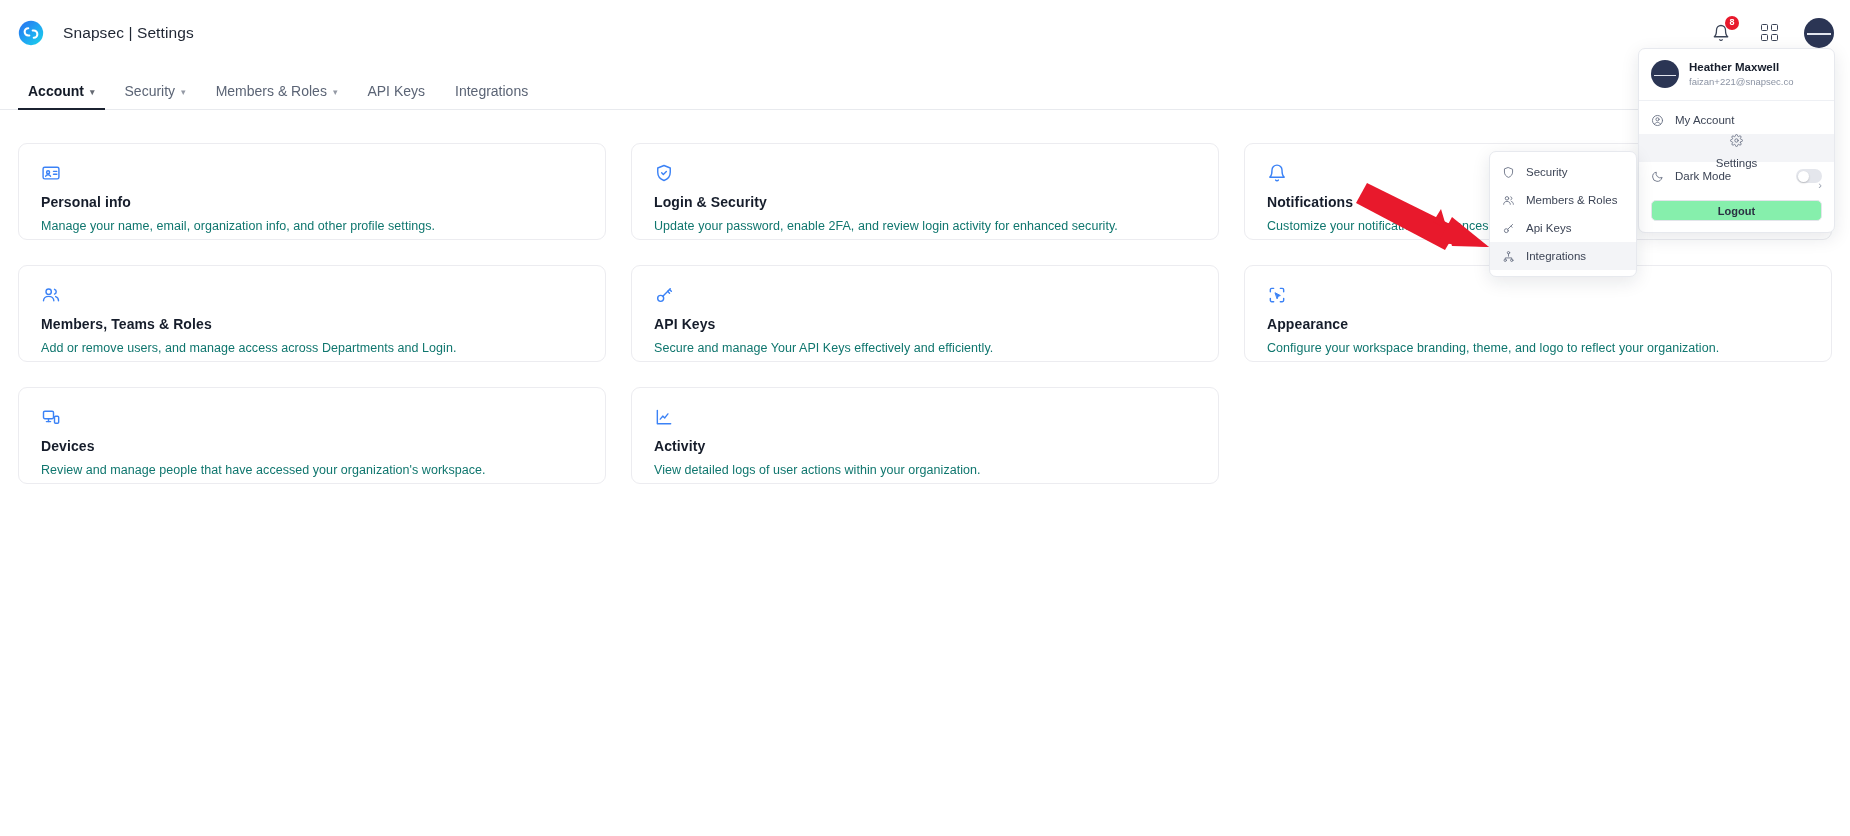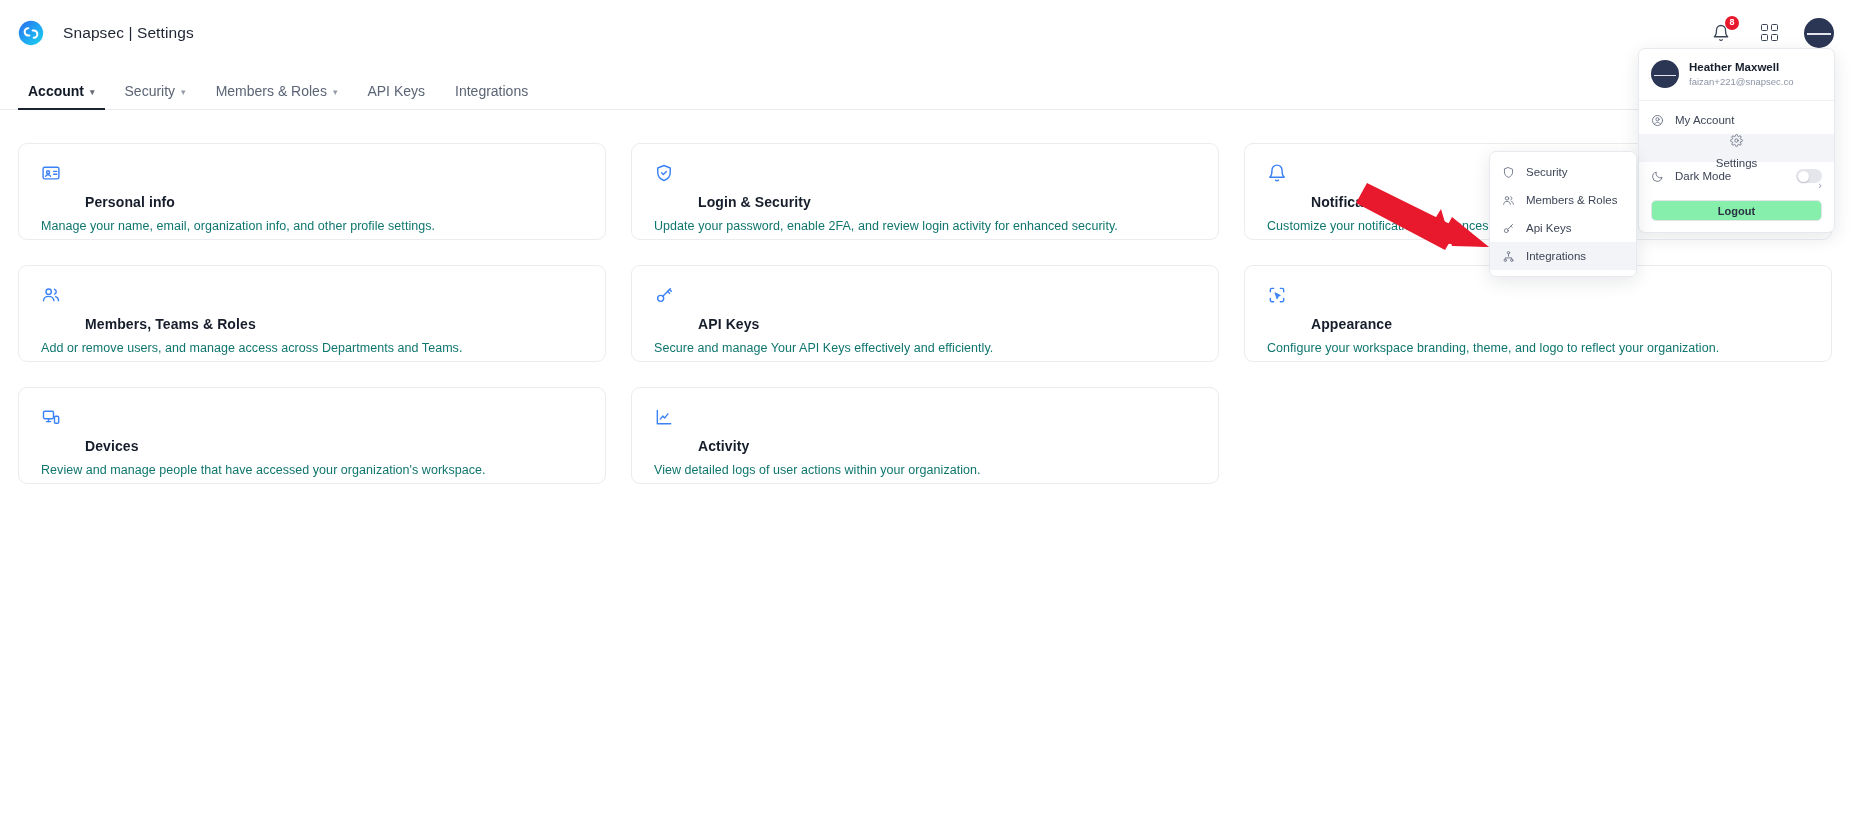--- a/index.html
+++ b/index.html
@@ -140,21 +140,20 @@
     display: flex;
     align-items: center;
     margin-bottom: 11px;
   }
   .card-title {
     font-size: 14px;
     font-weight: 700;
     color: #161d2b;
     margin-bottom: 9px;
     letter-spacing: .1px;
-    margin-left: 44px;
   }
   .card-desc {
     font-size: 12.5px;
     color: #0f766e;
     letter-spacing: .05px;
   }
 
   
   .profile-menu {
     position: absolute;
@@ -374,21 +373,21 @@
   <div class="card">
     <div class="card-icon">
       <svg width="20" height="20" viewBox="0 0 24 24" fill="none" stroke="currentColor" stroke-width="1.7" stroke-linecap="round" stroke-linejoin="round">
         <circle cx="9.2" cy="8" r="3.2"></circle>
         <path d="M3 19c0-3.3 2.8-5.4 6.2-5.4S15.4 15.7 15.4 19"></path>
         <path d="M16.2 5.2a3 3 0 0 1 0 5.7"></path>
         <path d="M17.6 13.9c2 .6 3.4 2.3 3.4 5.1"></path>
       </svg>
     </div>
     <div class="card-title">Members, Teams &amp; Roles</div>
-    <div class="card-desc">Add or remove users, and manage access across Departments and Teams.</div>
+    <div class="card-desc">Add or remove users, and manage access across Departments and Login.</div>
   </div>
 
   <div class="card">
     <div class="card-icon">
       <svg width="20" height="20" viewBox="0 0 24 24" fill="none" stroke="currentColor" stroke-width="1.7" stroke-linecap="round" stroke-linejoin="round">
         <circle cx="8" cy="16" r="3.6"></circle>
         <path d="M10.6 13.4L19.5 4.5"></path>
         <path d="M16.4 7.6l2.2 2.2"></path>
         <path d="M18.6 5.4l2.2 2.2"></path>
       </svg>

